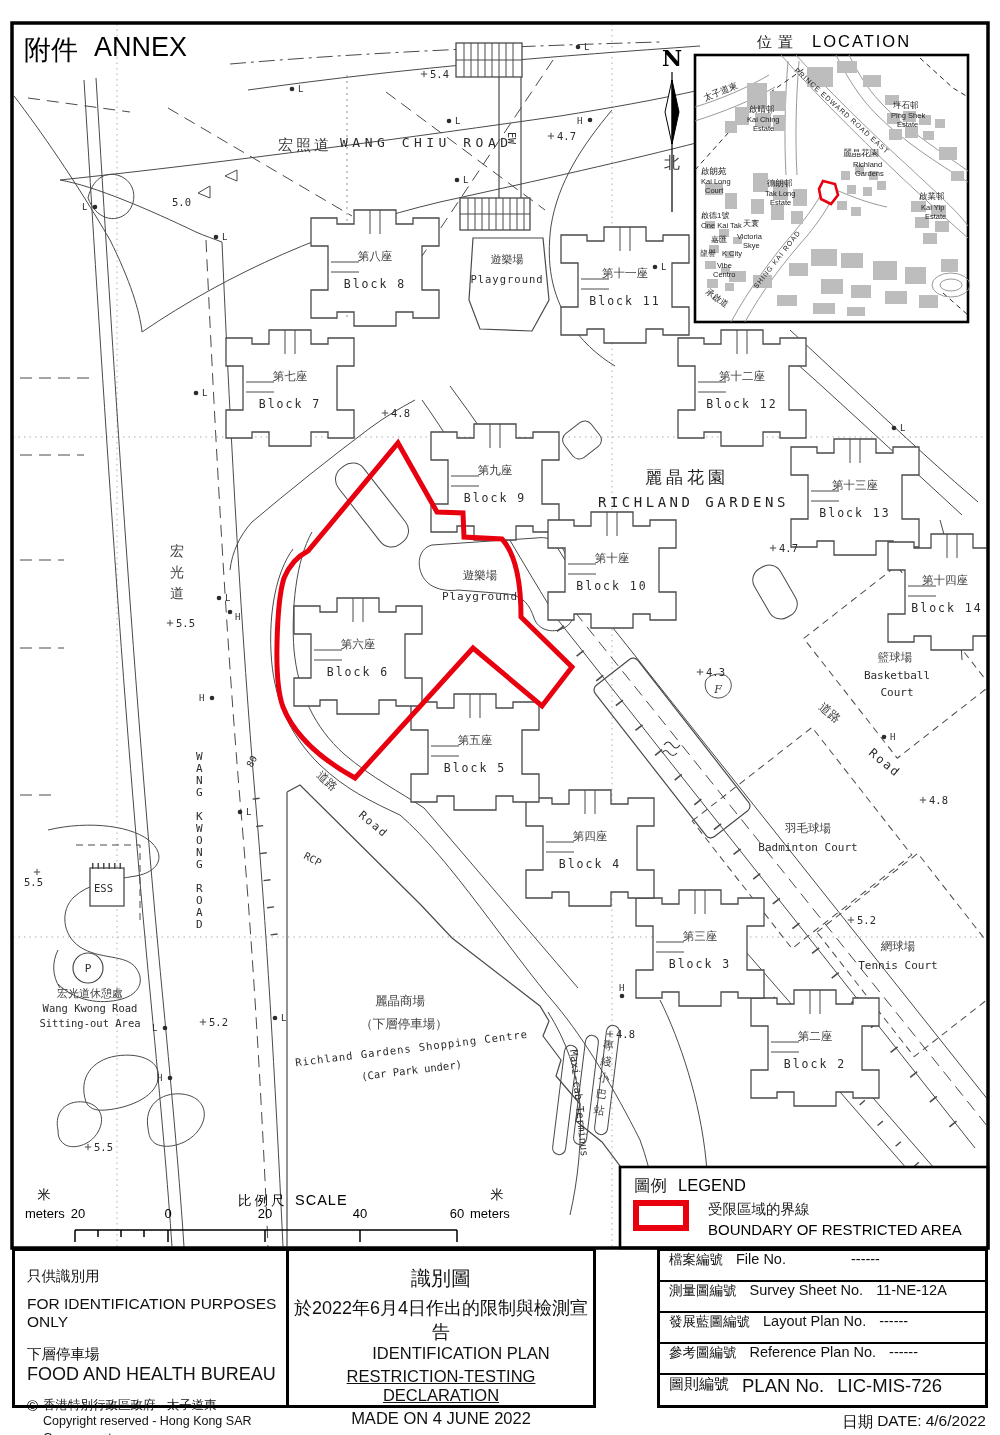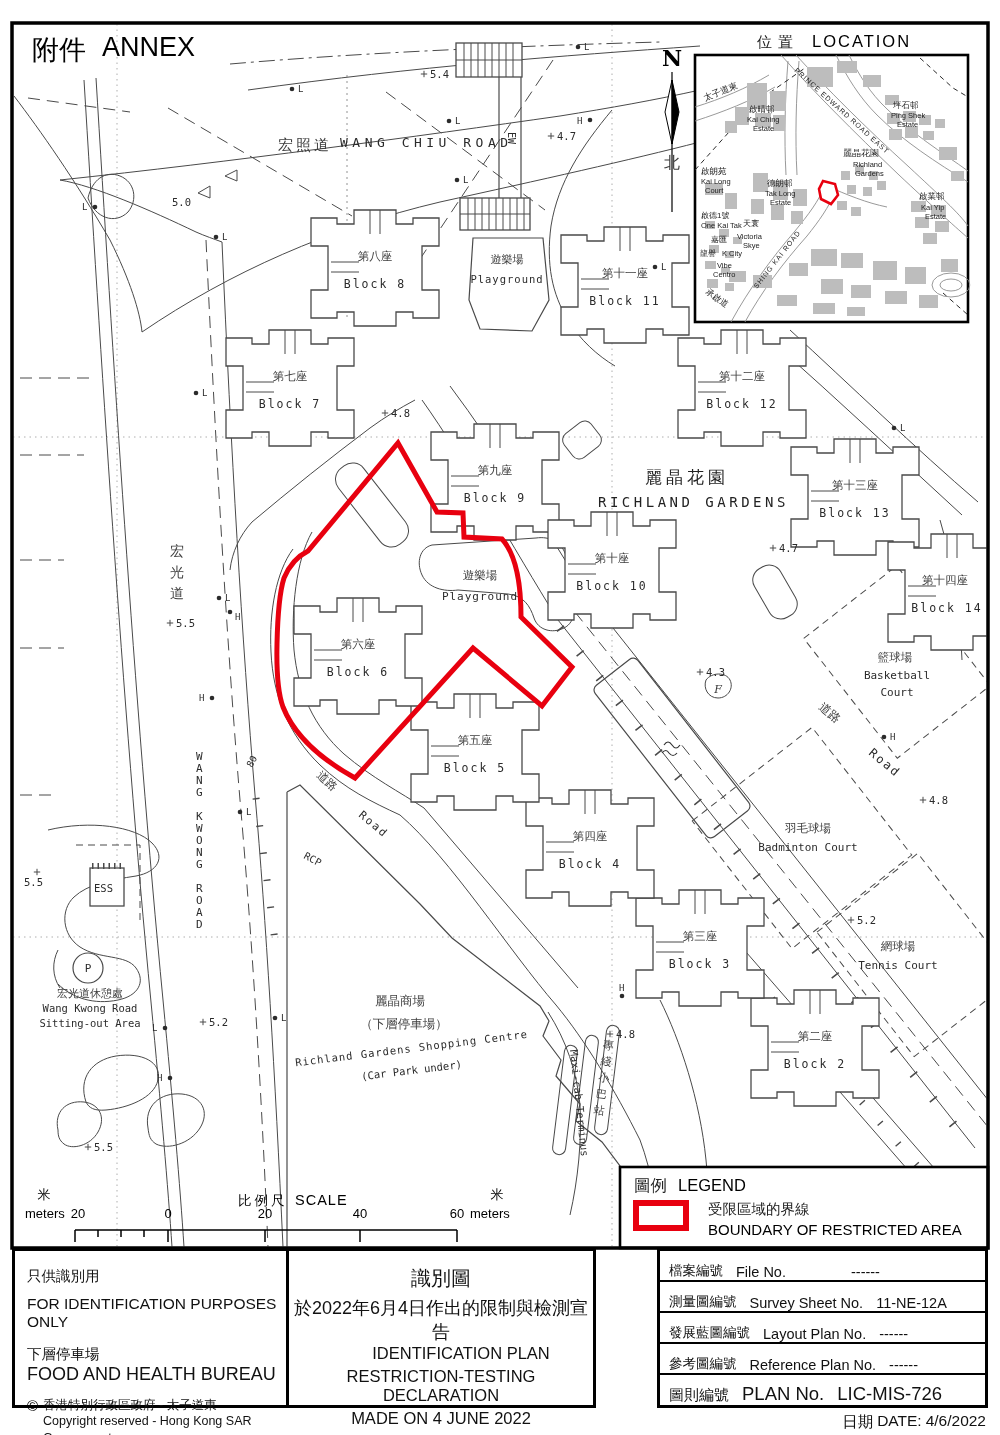--- a/index.html
+++ b/index.html
@@ -30,34 +30,34 @@
   #fleft .l1{font-size:14.5px;color:#111;}
   #fleft .l2{font-size:15.5px;color:#111;margin-bottom:14px;margin-top:9px;}
   #fleft .l4{font-size:18px;color:#111;margin-bottom:12px;}
   #fleft .copy{display:flex;gap:5px;align-items:flex-start;}
   #fleft .copy .sym{font-size:15px;}
   #fleft .copy .ct{font-size:12.5px;line-height:1.3;color:#111;}
   #fcenter{left:286px;width:310px;text-align:center;padding-top:14px;color:#111;}
   #fcenter .t1{font-size:20px;}
   #fcenter .t2{font-size:18px;margin-top:4px;}
   #fcenter .t3{font-size:16.5px;padding-left:40px;}
-  #fcenter .t4{font-size:16.5px;margin-top:4px;}
+  #fcenter .t4{font-size:16.5px;margin-top:4px;text-decoration:underline;}
   #fcenter .t5{font-size:16.5px;margin-top:4px;}
   #fright{left:657px;width:331px;display:flex;flex-direction:column;}
-  .frow{display:flex;align-items:flex-end;padding:0 9px;gap:13px;border-bottom:2px solid #000;height:29px;color:#111;}
+  .frow{display:flex;align-items:flex-start;padding:0 9px;gap:13px;border-bottom:2px solid #000;height:29px;color:#111;}
   .frow:last-child{border-bottom:none;flex:1;}
   .frow .zh{font-size:13.5px;}
   .frow .en{font-size:14.5px;}
   .frow .val{font-size:14.5px;}
   .frow.r1 .val{margin-left:52px;}
   .frow.r5 .zh{font-size:15px;}
   .frow.r5 .en{font-size:18.5px;}
   .frow.r5 .val{font-size:18.5px;}
   #dateline{position:absolute;top:1412px;right:14px;font-size:15.5px;color:#111;display:flex;gap:4px;}
-  #annex{position:absolute;top:32px;left:32px;font-size:27px;color:#000;display:flex;gap:16px;}
+  #annex{position:absolute;top:32px;left:24px;font-size:27px;color:#000;display:flex;gap:16px;}
 </style>
 </head>
 <body>
 
 <div id="wrap">
 
 <svg width="1000" height="1435" viewBox="0 0 1000 1435">
   <defs>
     <clipPath id="mapclip">
           <rect x="13.5" y="24.5" width="973" height="1222"></rect>

